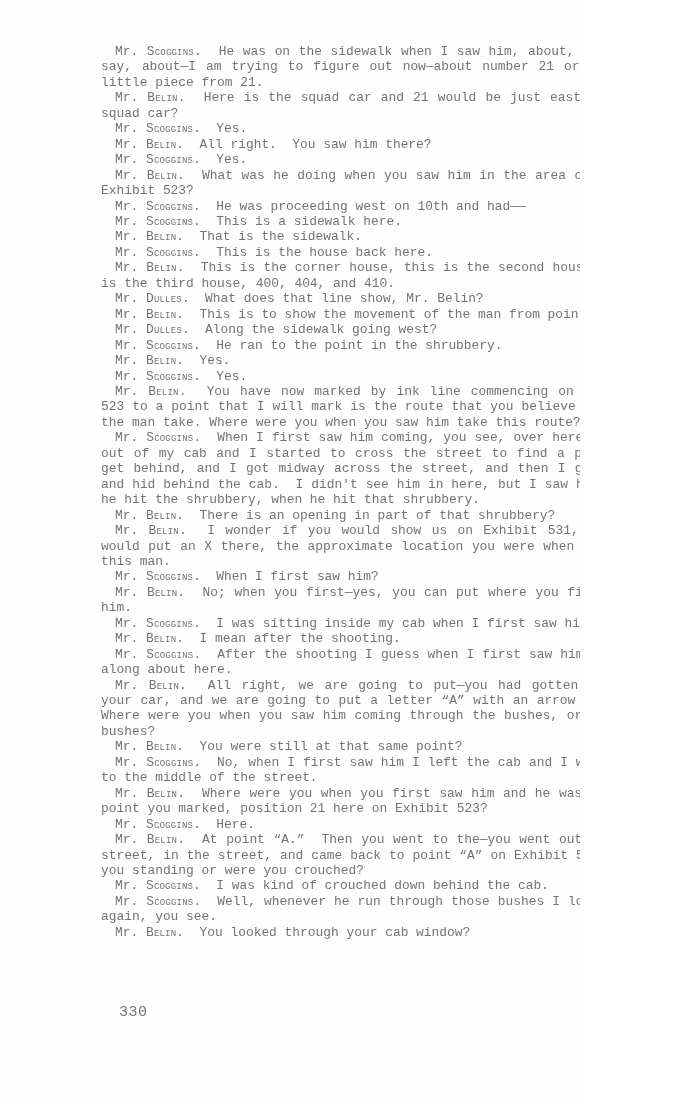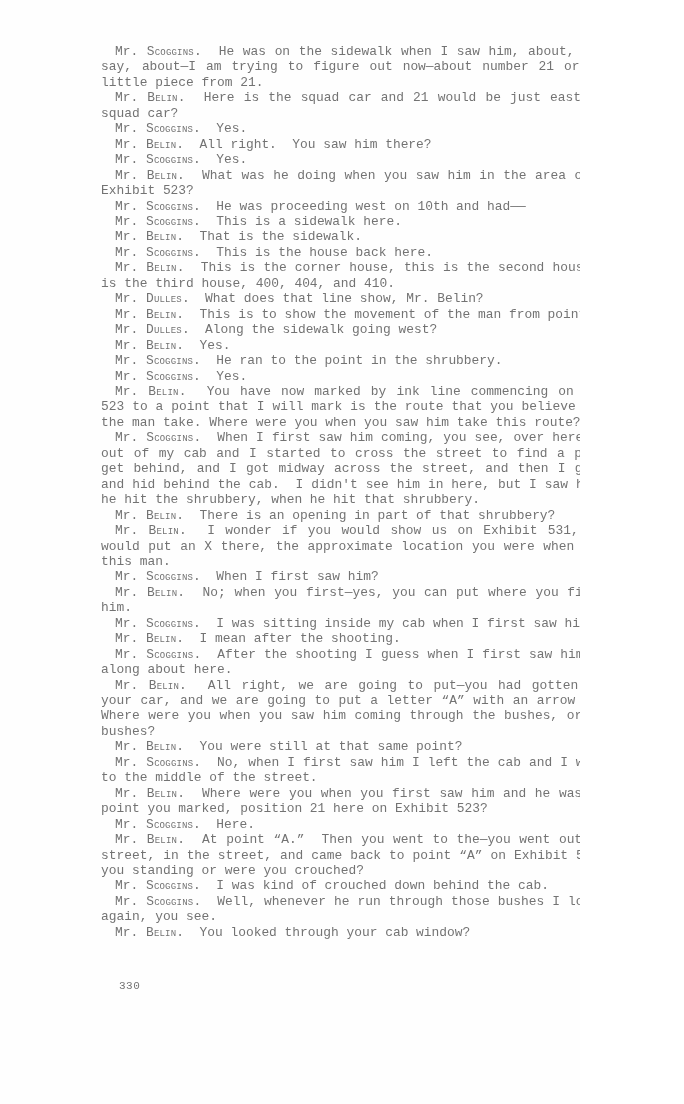--- a/index.html
+++ b/index.html
@@ -31,22 +31,22 @@
     padding: 0;
     text-indent: 14px;
   }
   .speaker {
     font-variant: small-caps;
     letter-spacing: 0.2px;
   }
   .pagenum {
     position: absolute;
     left: 119px;
-    top: 980px;
-    font-size: 11px;
+    top: 1004px;
+    font-size: 15px;
     letter-spacing: 0.5px;
   }
 </style>
 </head>
 <body>
 
 <div class="page">
   <div class="transcript">
       <p><span>Mr. </span><span class="speaker">Scoggins</span>.&nbsp; He was on the sidewalk when I saw him, about, I would say, about—I am trying to figure out now—about number 21 or back a little piece from 21.</p>
       <p><span>Mr. </span><span class="speaker">Belin</span>.&nbsp; Here is the squad car and 21 would be just east of the squad car?</p>
@@ -55,22 +55,22 @@
       <p><span>Mr. </span><span class="speaker">Scoggins</span>.&nbsp; Yes.</p>
       <p><span>Mr. </span><span class="speaker">Belin</span>.&nbsp; What was he doing when you saw him in the area of 21 in Exhibit 523?</p>
       <p><span>Mr. </span><span class="speaker">Scoggins</span>.&nbsp; He was proceeding west on 10th and had——</p>
       <p><span>Mr. </span><span class="speaker">Scoggins</span>.&nbsp; This is a sidewalk here.</p>
       <p><span>Mr. </span><span class="speaker">Belin</span>.&nbsp; That is the sidewalk.</p>
       <p><span>Mr. </span><span class="speaker">Scoggins</span>.&nbsp; This is the house back here.</p>
       <p><span>Mr. </span><span class="speaker">Belin</span>.&nbsp; This is the corner house, this is the second house, this is the third house, 400, 404, and 410.</p>
       <p><span>Mr. </span><span class="speaker">Dulles</span>.&nbsp; What does that line show, Mr. Belin?</p>
       <p><span>Mr. </span><span class="speaker">Belin</span>.&nbsp; This is to show the movement of the man from point 21.</p>
       <p><span>Mr. </span><span class="speaker">Dulles</span>.&nbsp; Along the sidewalk going west?</p>
+      <p><span>Mr. </span><span class="speaker">Scoggins</span>.&nbsp; He ran to the point in the shrubbery.</p>
       <p><span>Mr. </span><span class="speaker">Belin</span>.&nbsp; Yes.</p>
-      <p><span>Mr. </span><span class="speaker">Scoggins</span>.&nbsp; He ran to the point in the shrubbery.</p>
       <p><span>Mr. </span><span class="speaker">Scoggins</span>.&nbsp; Yes.</p>
       <p><span>Mr. </span><span class="speaker">Belin</span>.&nbsp; You have now marked by ink line commencing on Exhibit 523 to a point that I will mark is the route that you believe you saw the man take. Where were you when you saw him take this route?</p>
       <p><span>Mr. </span><span class="speaker">Scoggins</span>.&nbsp; When I first saw him coming, you see, over here, I got out of my cab and I started to cross the street to find a place to get behind, and I got midway across the street, and then I got back and hid behind the cab.&nbsp; I didn't see him in here, but I saw him when he hit the shrubbery, when he hit that shrubbery.</p>
       <p><span>Mr. </span><span class="speaker">Belin</span>.&nbsp; There is an opening in part of that shrubbery?</p>
       <p><span>Mr. </span><span class="speaker">Belin</span>.&nbsp; I wonder if you would show us on Exhibit 531, if you would put an X there, the approximate location you were when you saw this man.</p>
       <p><span>Mr. </span><span class="speaker">Scoggins</span>.&nbsp; When I first saw him?</p>
       <p><span>Mr. </span><span class="speaker">Belin</span>.&nbsp; No; when you first—yes, you can put where you first saw him.</p>
       <p><span>Mr. </span><span class="speaker">Scoggins</span>.&nbsp; I was sitting inside my cab when I first saw him.</p>
       <p><span>Mr. </span><span class="speaker">Belin</span>.&nbsp; I mean after the shooting.</p>
       <p><span>Mr. </span><span class="speaker">Scoggins</span>.&nbsp; After the shooting I guess when I first saw him, right along about here.</p>

